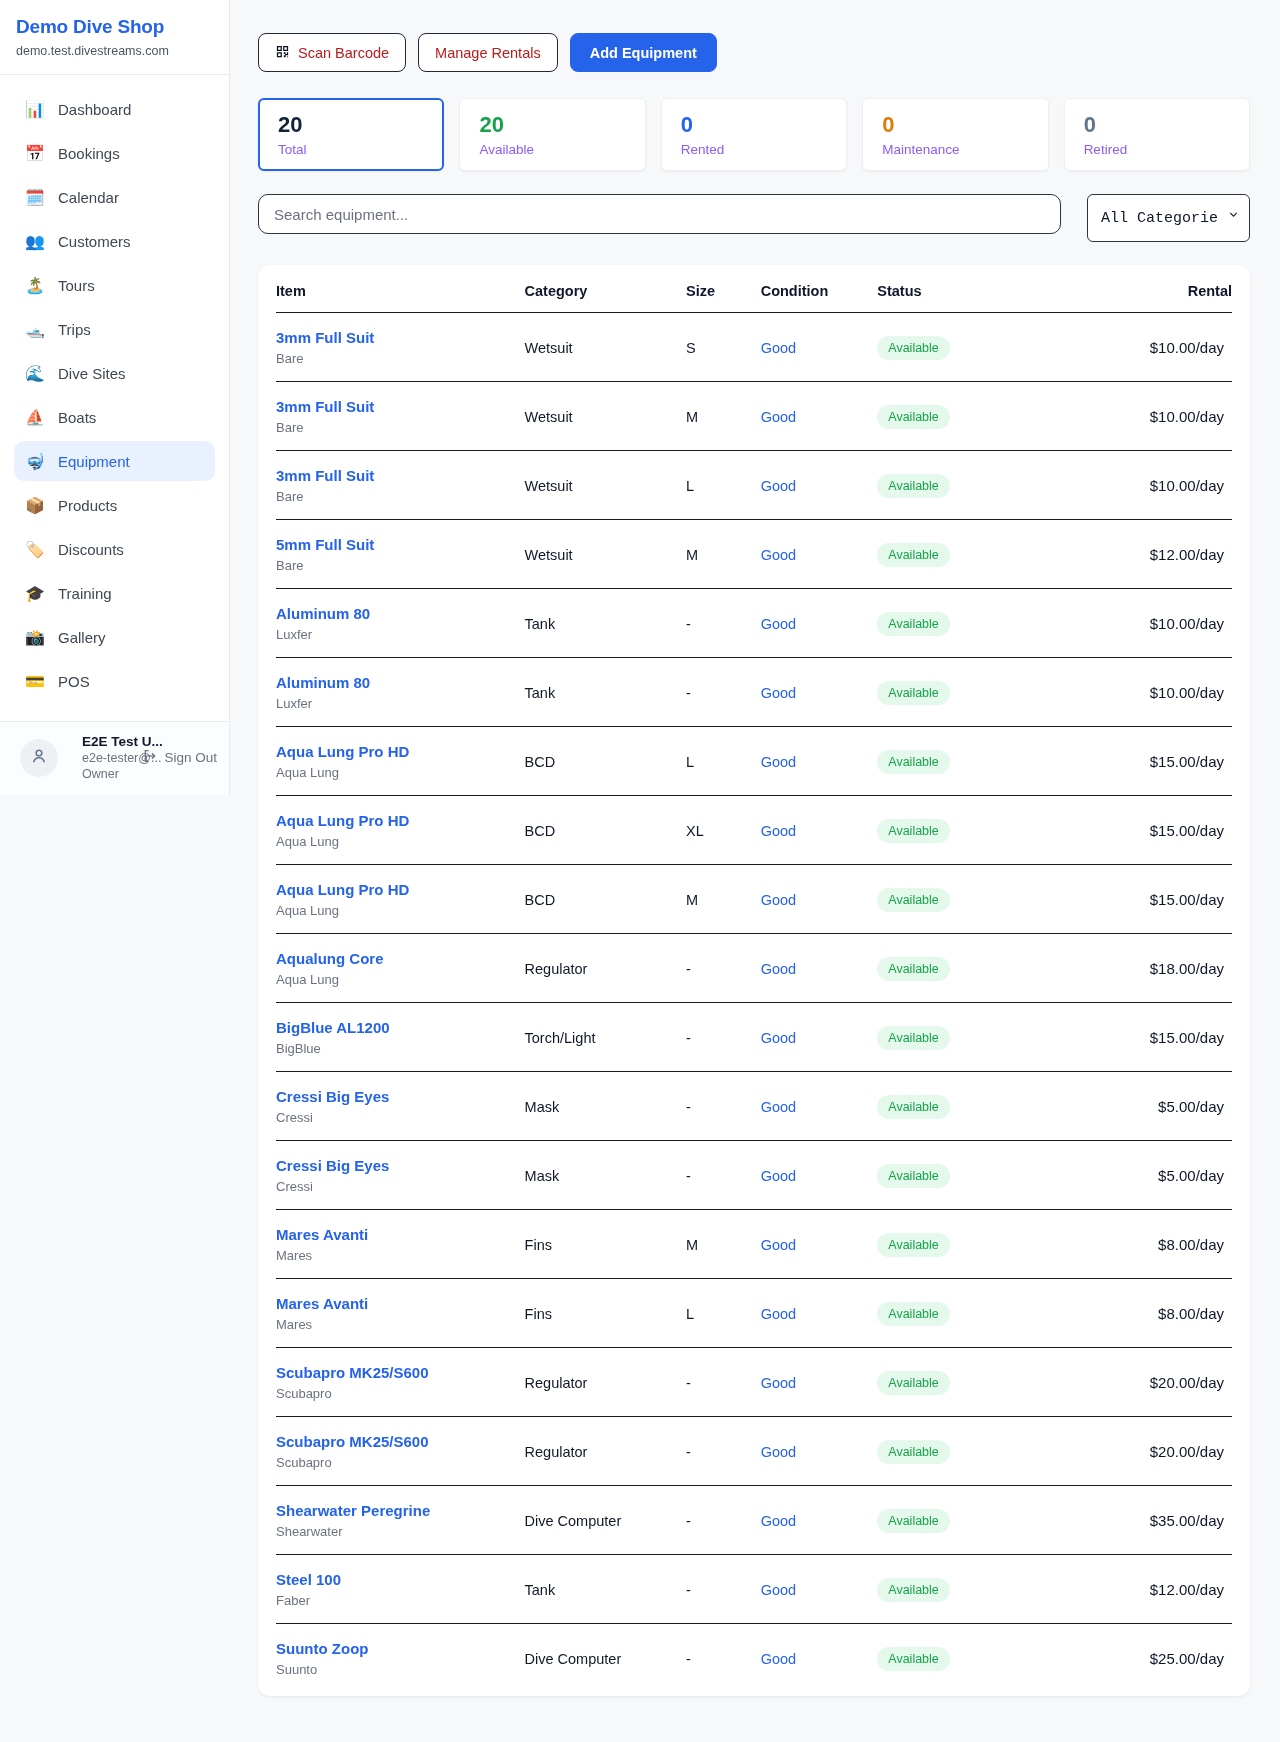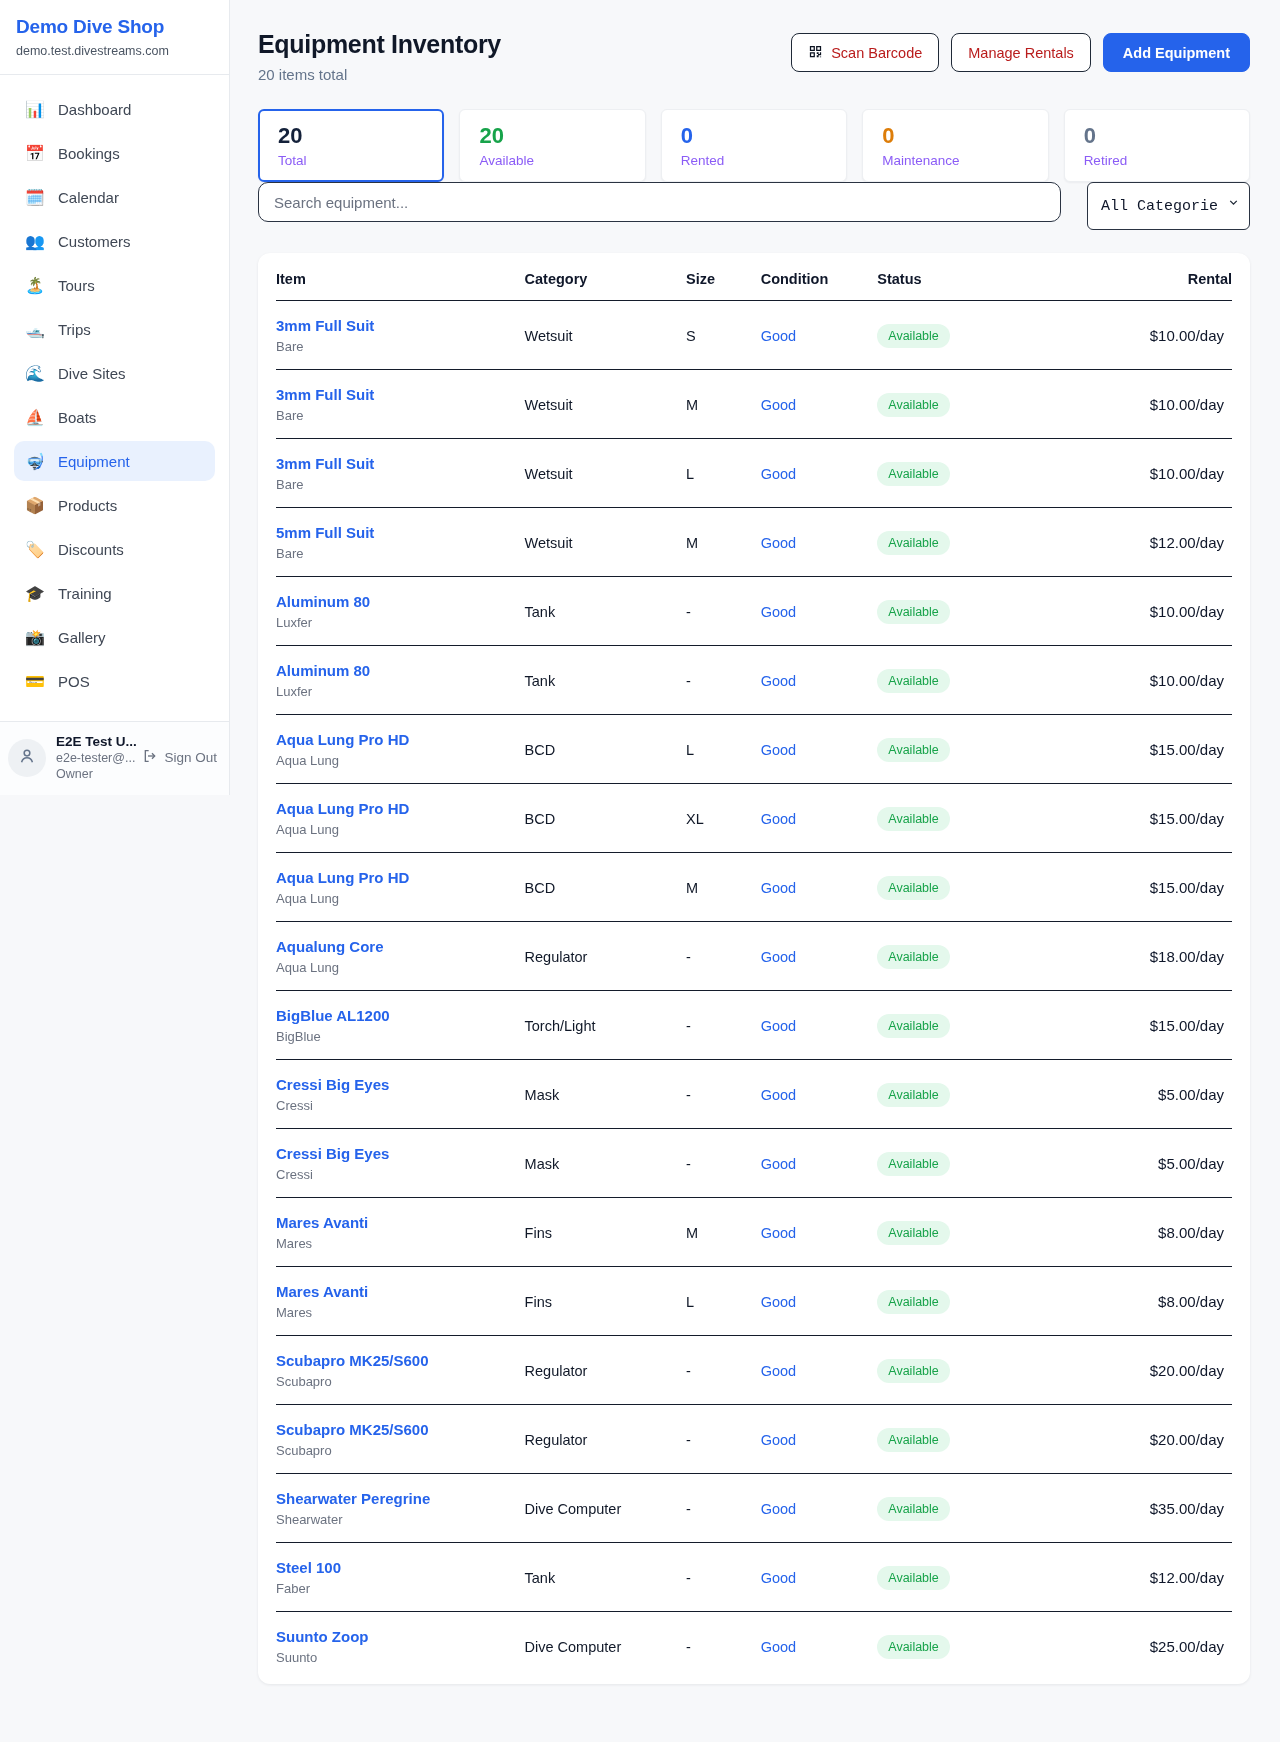--- a/index.html
+++ b/index.html
@@ -27,22 +27,22 @@
   .nav-item {
     display:flex; align-items:center; gap:13px;
     height:40px; padding:0 11px; margin-bottom:4px;
     border-radius:10px; font-size:15px; color:#3f4754; cursor:pointer;
   }
   .nav-item .nav-icon { width:20px; font-size:16px; text-align:center; flex:0 0 20px; }
   .nav-item.active { background:#e9f1fe; color:#2563eb; }
   .user-section {
     border-top:1px solid #e7eaee;
     background:#fcfdfe;
-    padding: 12px 12px 14px 8px;
-    display:flex; align-items:center; gap:10px;
+    padding: 12px 12px 14px 20px;
+    display:flex; align-items:center; gap:24px;
   }
   .avatar {
     width:38px; height:38px; flex:0 0 38px;
     background:#eef1f4; border-radius:50%;
     display:flex; align-items:center; justify-content:center;
   }
   .user-info { min-width:0; }
   .user-name { font-size:13.5px; font-weight:bold; color:#0f172a; white-space:nowrap; }
   .user-email { font-size:12.5px; color:#6b7280; margin-top:2px; white-space:nowrap; }
   .user-role { font-size:12.5px; color:#6b7280; margin-top:2px; }
@@ -66,21 +66,21 @@
   .stats-row { display:flex; gap:15px; margin-top:26px; }
   .stat-card {
     flex:1; background:#fff; border:1px solid #edeff2; border-radius:6px;
     padding: 13px 19px; box-shadow: 0 1px 2px rgba(16,24,40,.05); cursor:pointer;
   }
   .stat-card.selected { border:2px solid #2563eb; padding:12px 18px; }
   .stat-value { font-size:22px; font-weight:bold; }
   .stat-label { font-size:13.5px; color:#8b5cf6; margin-top:4px; }
 
   
-  .filter-row { display:flex; gap:26px; }
+  .filter-row { display:flex; gap:26px; margin-top:23px; }
   .search-input {
     flex:1; height:40px; border:1px solid #2a3342; border-radius:10px;
     padding:0 15px; font-size:15px; color:#0f172a; background:#fff; outline:none;
     font-family: "Liberation Sans", "DejaVu Sans", sans-serif;
   }
   .search-input::placeholder { color:#6b7280; }
   .select-wrap { position:relative; width:163px; }
   .category-select {
     width:100%; height:48px; border:1px solid #2a3342; border-radius:6px;
     background:#fff; font-size:15px; color:#0f172a; padding:0 30px 0 13px;
@@ -203,24 +203,20 @@
         </svg>
       </span>
       <span>Sign Out</span>
     </div>
   </div>
 </aside>
 
 <main class="main">
 
   <div class="page-header">
-    <div>
-      <h1 class="page-title">Equipment Inventory</h1>
-      <div class="page-subtitle">20 items total</div>
-    </div>
     <div class="header-actions">
       <button class="btn btn-outline">
         <span>
           <svg width="15" height="15" viewBox="0 0 24 24" fill="#0b1220">
             <path d="M3 3h8v8H3V3zm2 2v4h4V5H5zm8-2h8v8h-8V3zm2 2v4h4V5h-4zM3 13h8v8H3v-8zm2 2v4h4v-4H5zm9-2h3v3h-3v-3zm5 0h2v5h-5v-2h3v-3zm-5 5h3v3h-3v-3zm5 2h2v1h-2v-1z"></path>
           </svg>
         </span>
         <span>Scan Barcode</span>
       </button>
       <button class="btn btn-outline">

